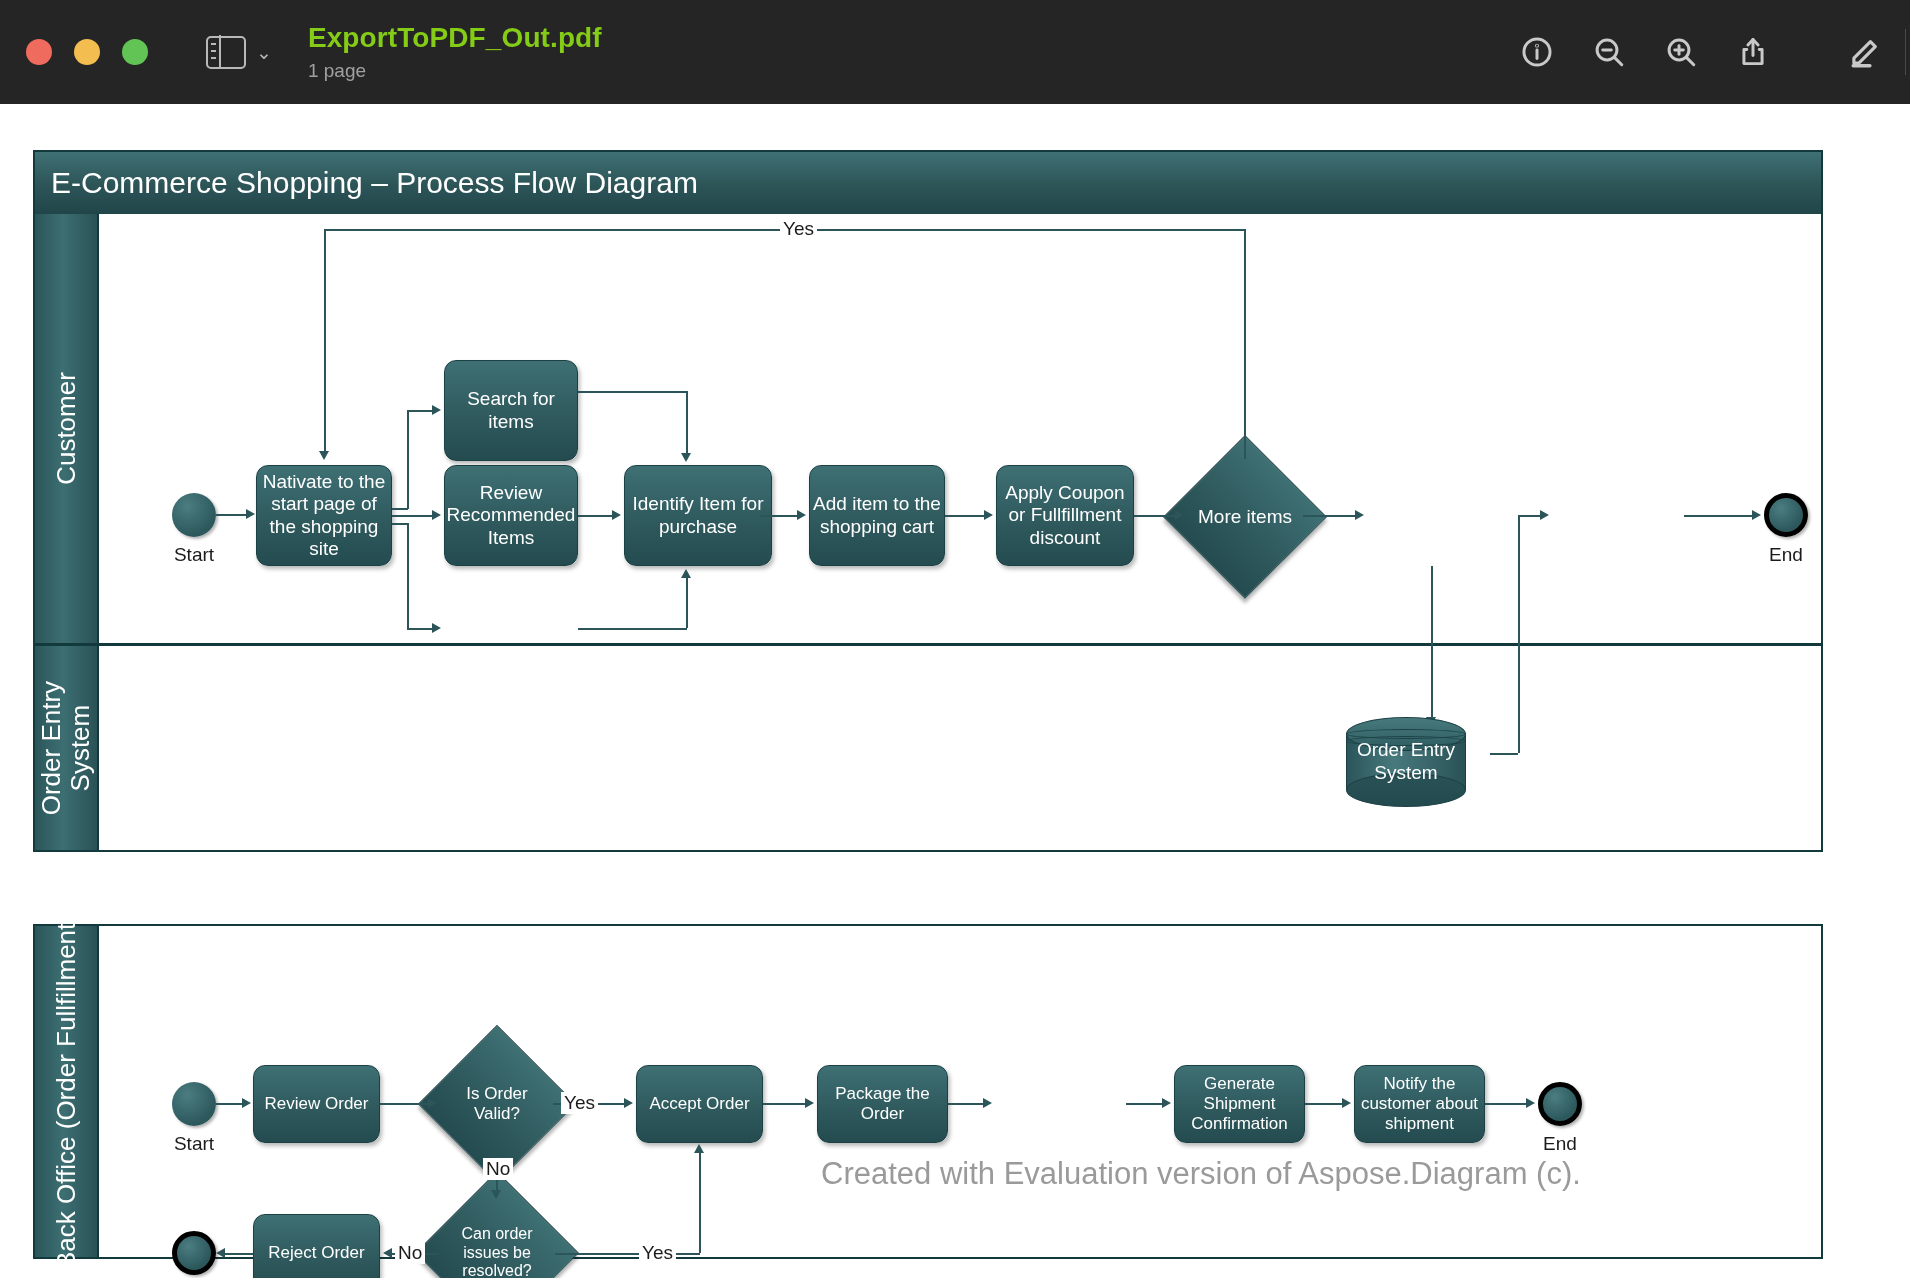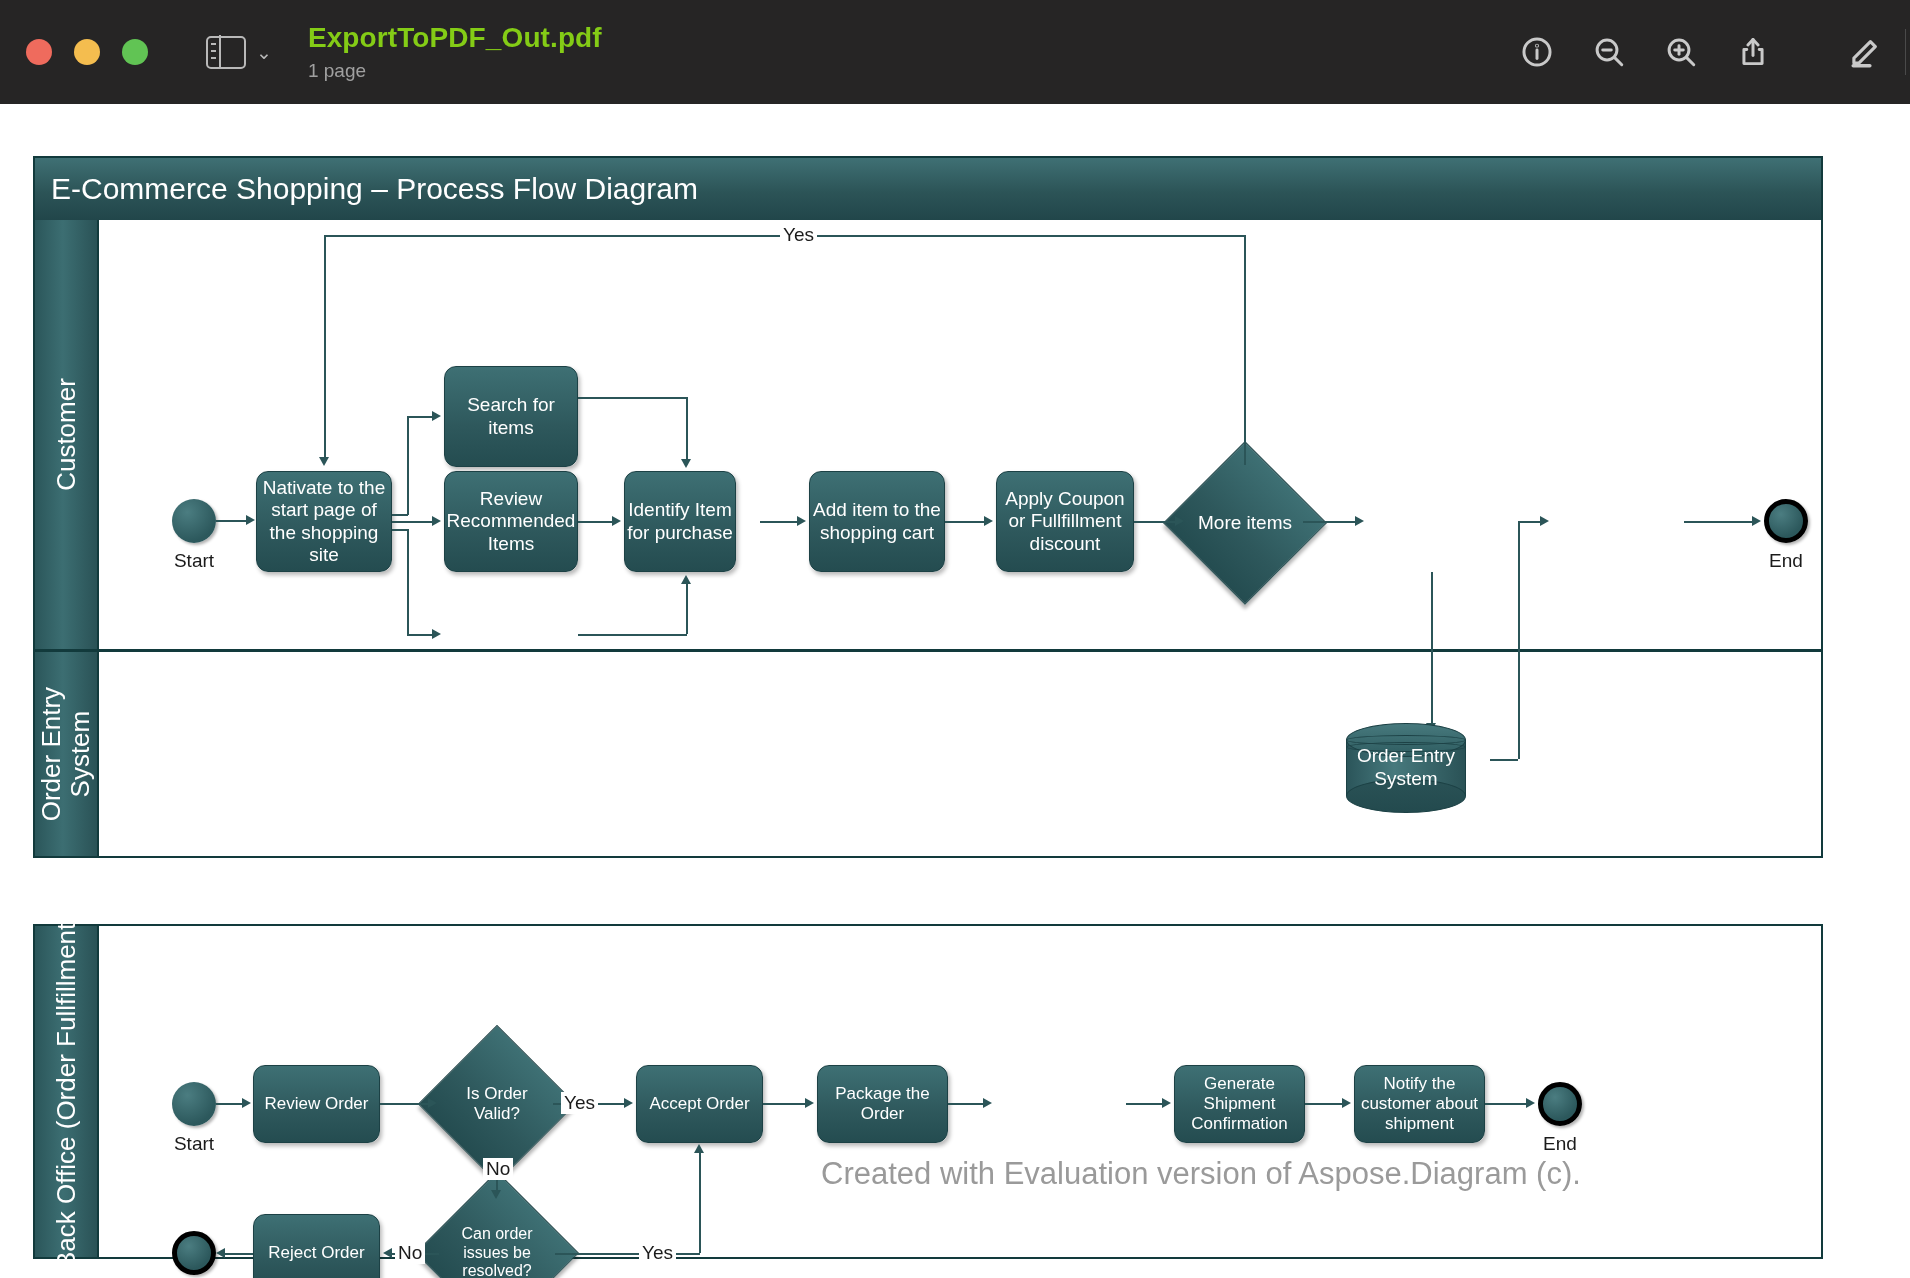--- a/index.html
+++ b/index.html
@@ -188,21 +188,21 @@
         <path d="M4.6 16.1 15.6 5.1l3.3 3.3-11 11H4.6z"></path>
         <line x1="4.2" y1="21.2" x2="15.2" y2="21.2" stroke-width="2.4"></line>
       </svg>
     </div>
     <div class="sep"></div>
   </div>
 </div>
 
 <div class="page">
 
-  <div class="pool" style="left:33px;top:52px;width:1790px;height:702px;">
+  <div class="pool" style="left:33px;top:46px;width:1790px;height:702px;">
     <div class="pool-title">E-Commerce Shopping – Process Flow Diagram</div>
 
     <div class="lane-label" style="left:0;top:62px;width:64px;height:429px;">
       <span>Customer</span>
     </div>
     <div class="lane-label" style="left:0;top:494px;width:64px;height:204px;">
       <span style="white-space:pre;text-align:center;line-height:1.12">Order Entry
 System</span>
     </div>
     <div class="lane-sep" style="left:0;top:491px;width:1786px;"></div>
@@ -210,21 +210,21 @@
     <div class="evt" style="left:137px;top:341px;width:44px;height:44px;"></div>
     <div class="evt-label" style="left:117px;top:392px;width:84px;">Start</div>
 
     <div class="node" style="left:221px;top:313px;width:136px;height:101px;">Nativate to the start page of the shopping site</div>
 
     <div class="node" style="left:409px;top:208px;width:134px;height:101px;">Search for items</div>
 
     <div class="node" style="left:409px;top:313px;width:134px;height:101px;">Review Recommended Items</div>
 
 
-    <div class="node" style="left:589px;top:313px;width:112px;height:101px;">Identify Item for purchase</div>
+    <div class="node" style="left:589px;top:313px;width:148px;height:101px;">Identify Item for purchase</div>
 
     <div class="node" style="left:774px;top:313px;width:136px;height:101px;">Add item to the shopping cart</div>
 
     <div class="node" style="left:961px;top:313px;width:138px;height:101px;">Apply Coupon or Fullfillment discount</div>
 
     <div class="diamond" style="left:1152px;top:307px;width:116px;height:116px;">
       <div class="dshape"></div>
       <div class="dtext">More items</div>
     </div>
 

